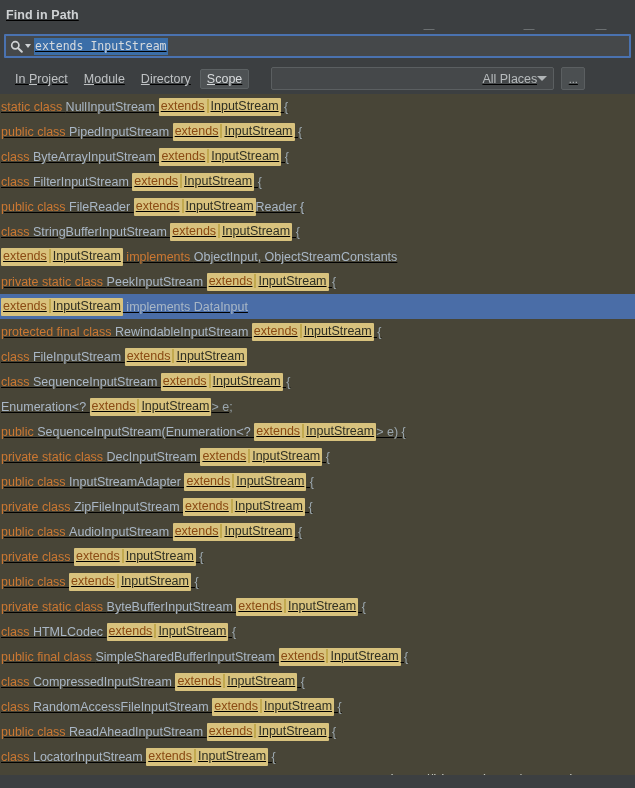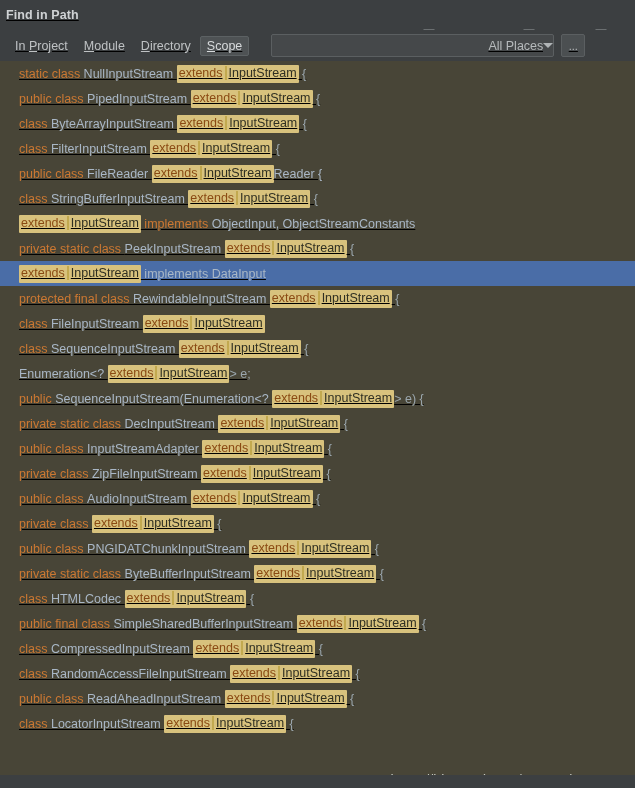--- a/index.html
+++ b/index.html
@@ -133,21 +133,21 @@
 
   .combo {
     width: 283px;
     height: 23px;
     box-sizing: border-box;
     background: #45484a;
     border: 1px solid #5b5f61;
     border-radius: 2px;
     display: flex;
     align-items: center;
-    padding: 0 0 0 8px;
+    padding: 0 6px 0 8px;
   }
   .combo-value {
     flex: 1 1 auto;
     font-size: 12.5px;
     color: #b6babc;
     white-space: nowrap;
     overflow: hidden;
   }
   .caret {
     width: 0; height: 0;
@@ -177,21 +177,21 @@
   .results {
     flex: 1 1 auto;
     background: #484537;
     position: relative;
     overflow: hidden;
   }
   .row {
     height: 25px;
     display: flex;
     align-items: center;
-    padding-left: 19px;
+    padding-left: 1px;
     white-space: nowrap;
     font-size: 12.5px;
     color: #a9b7c6;
     box-sizing: border-box;
   }
   .row.selected { background: #4a6da7; }
   .row .seg { white-space: pre; }
   .kw { color: #cc7832; }
   .plain { color: #a9b7c6; }
   .punc { color: #9aa6ad; }
@@ -250,20 +250,32 @@
           <span class="cbx"></span>
           <span class="opt-label">W<u>o</u>rds</span>
         </div>
         <div class="opt">
           <span class="cbx"></span>
           <span class="opt-label">Re</span>
         </div>
       </div>
   </div>
 
+  <div class="search-wrap">
+    <div class="search-field">
+      <span class="magnifier">
+        <svg width="13" height="13" viewBox="0 0 13 13">
+          <circle cx="5.3" cy="5.3" r="3.6" fill="none" stroke="#cfd2d4" stroke-width="1.7"></circle>
+          <line x1="8.2" y1="8.2" x2="11.8" y2="11.8" stroke="#cfd2d4" stroke-width="2" stroke-linecap="round"></line>
+        </svg>
+        <span style="display:inline-block;width:0;height:0;border-left:3px solid transparent;border-right:3px solid transparent;border-top:4px solid #cfd2d4;margin-left:1px;"></span>
+      </span>
+      <span class="search-text">extends InputStream</span>
+    </div>
+  </div>
 
   <div class="scope-row">
     <div id="scope-tabs" style="display:flex;align-items:center;gap:2px;">
         <div class="scope-tab">In <u>P</u>roject</div>
         <div class="scope-tab"><u>M</u>odule</div>
         <div class="scope-tab"><u>D</u>irectory</div>
         <div class="scope-tab selected"><u>S</u>cope</div>
       </div>
     <div class="scope-spacer"></div>
     <div class="combo">
@@ -454,21 +466,20 @@
           <span class="seg kw">private class </span>
           <span class="hl">
             <span class="hl-kw">extends</span>
             <span class="hl-sep"></span>
             <span class="hl-id">InputStream</span>
           </span>
           <span class="seg punc"> {</span>
         </div>
         <div class="row">
           <span class="seg kw">public class </span>
-          <span class="seg plain">PNGIDATChunkInputStream </span>
           <span class="hl">
             <span class="hl-kw">extends</span>
             <span class="hl-sep"></span>
             <span class="hl-id">InputStream</span>
           </span>
           <span class="seg punc"> {</span>
         </div>
         <div class="row">
           <span class="seg kw">private static class </span>
           <span class="seg plain">ByteBufferInputStream </span>

